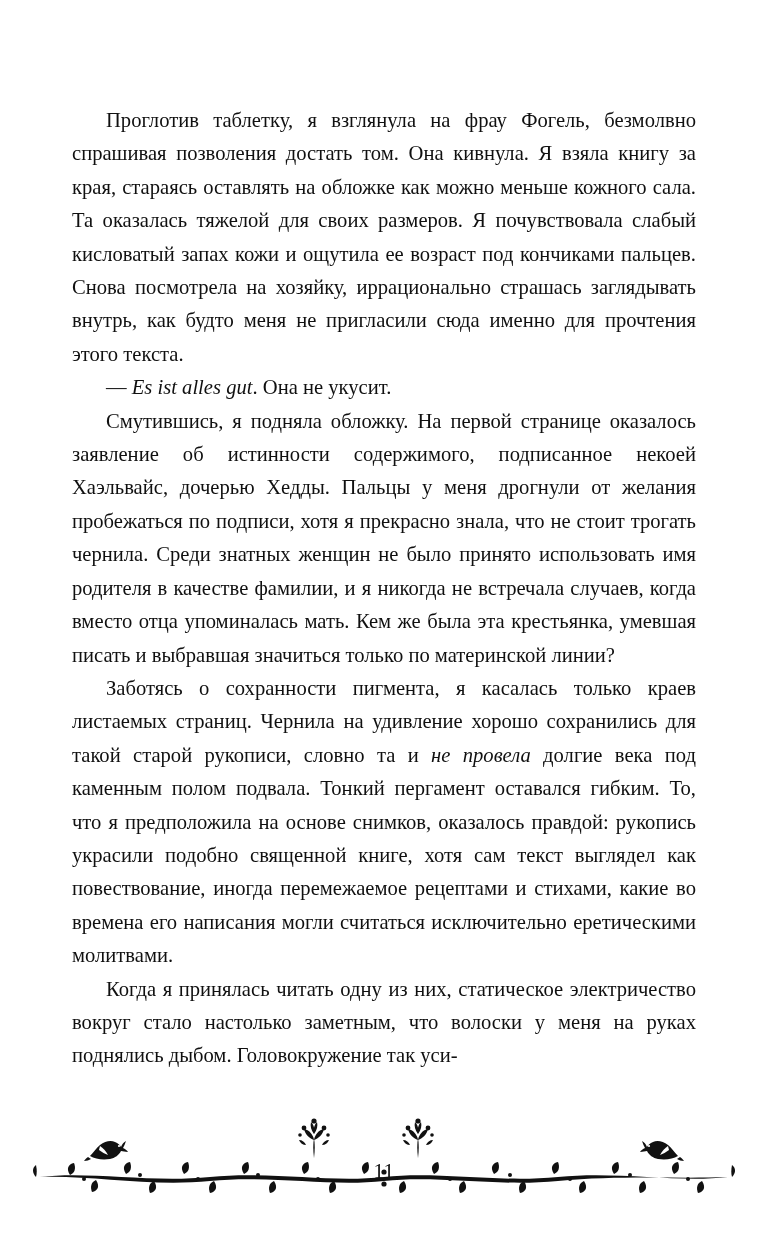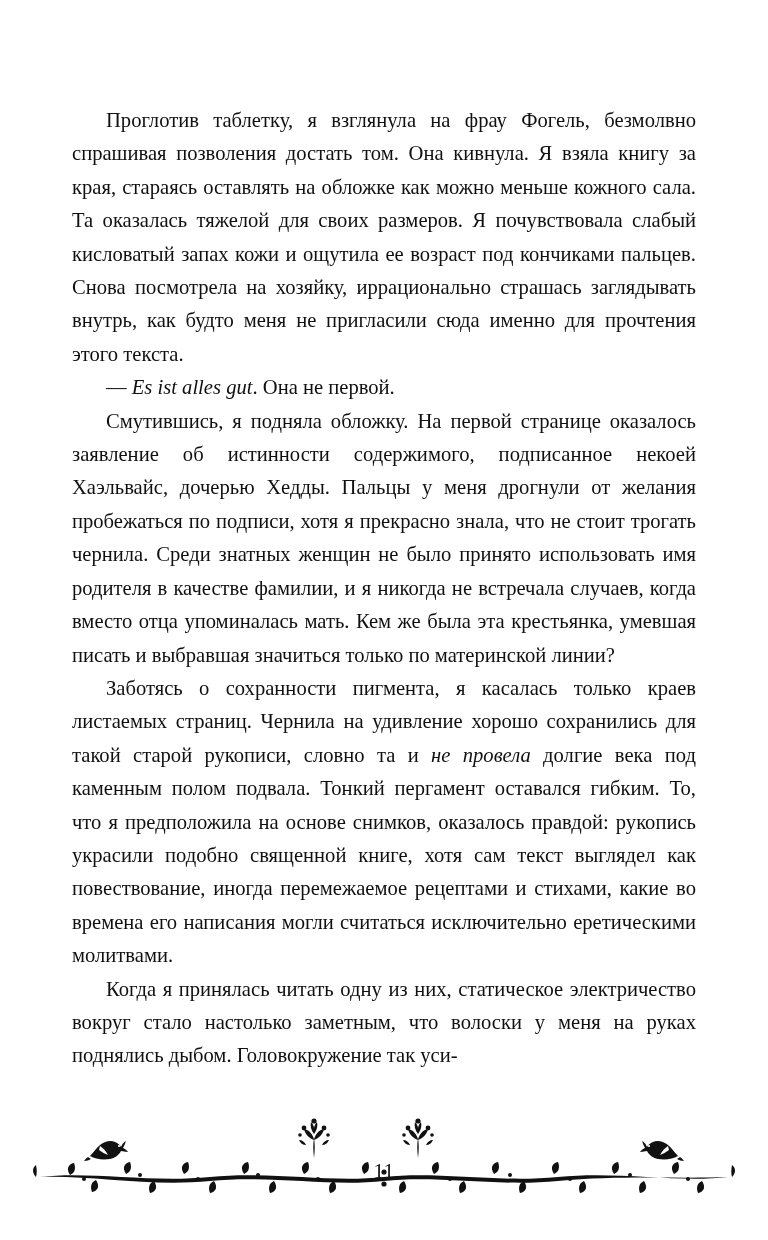--- a/index.html
+++ b/index.html
@@ -94,21 +94,21 @@
 </head>
 <body>
 
 <div class="page">
 
   <div class="body-text">
 
     <p><span>Проглотив таблетку, я взглянула на фрау Фогель, безмолвно спрашивая позволения достать том. Она кивнула. Я взяла книгу за края, стараясь оставлять на обложке как можно меньше кожного сала. Та оказалась тяжелой для своих размеров. Я почувствовала слабый кисловатый запах кожи и ощутила ее возраст под кончиками пальцев. Снова посмотрела на хозяйку, иррационально страшась заглядывать внутрь, как будто меня не пригласили сюда именно для прочтения этого текста.</span></p>
 
 
-    <p><span class="dialogue-dash">— </span><em class="ital">Es ist alles gut</em><span>. Она не первой.</span></p>
+    <p><span class="dialogue-dash">— </span><em class="ital">Es ist alles gut</em><span>. Она не укусит.</span></p>
 
     <p><span>Смутившись, я подняла обложку. На первой странице оказалось заявление об истинности содержимого, подписанное некоей Хаэльвайс, дочерью Хедды. Пальцы у меня дрогнули от желания пробежаться по подписи, хотя я прекрасно знала, что не стоит трогать чернила. Среди знатных женщин не было принято использовать имя родителя в качестве фамилии, и я никогда не встречала случаев, когда вместо отца упоминалась мать. Кем же была эта крестьянка, умевшая писать и выбравшая значиться только по материнской линии?</span></p>
 
     <p><span>Заботясь о сохранности пигмента, я касалась только краев листаемых страниц. Чернила на удивление хорошо сохранились для такой старой рукописи, словно та и </span><em class="ital">не провела</em><span> долгие века под каменным полом подвала. Тонкий пергамент оставался гибким. То, что я предположила на основе снимков, оказалось правдой: рукопись украсили подобно священной книге, хотя сам текст выглядел как повествование, иногда перемежаемое рецептами и стихами, какие во времена его написания могли считаться исключительно еретическими молитвами.</span></p>
 
     <p><span>Когда я принялась читать одну из них, статическое электричество вокруг стало настолько заметным, что волоски у меня на руках поднялись дыбом. Головокружение так уси-</span></p>
 
   </div>
 </div>
 

